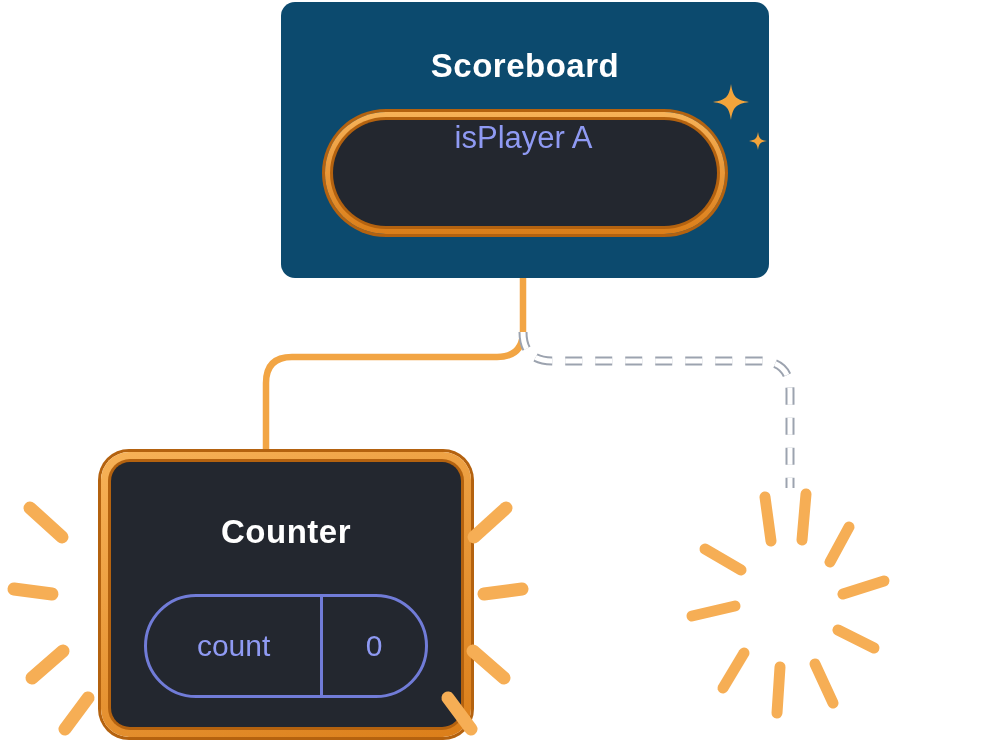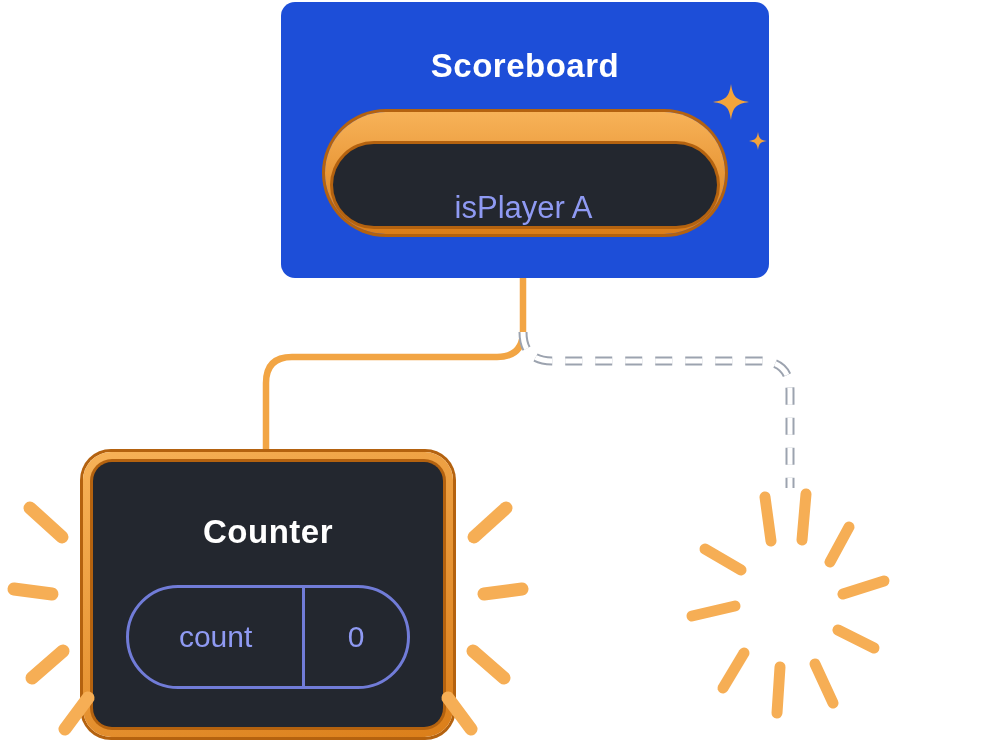--- a/index.html
+++ b/index.html
@@ -18,21 +18,21 @@
     pointer-events: none;
   }
   #behind-layer { z-index: 0; }
   #front-layer  { z-index: 2; }
 
   
   .scoreboard-box {
     position: absolute;
     left: 281px; top: 2px;
     width: 488px; height: 276px;
-    background: #1d4ed8;
+    background: #0c4a6e;
     border-radius: 14px;
     z-index: 1;
     display: flex;
     flex-direction: column;
     align-items: center;
     padding-top: 44px;
     box-sizing: border-box;
   }
   .component-title {
     color: #ffffff;
@@ -50,42 +50,41 @@
     padding: 8px;
     box-sizing: border-box;
     display: flex;
   }
   .prop-pill-inner {
     flex: 1;
     background: #23272F;
     border-radius: 53px;
     box-shadow: 0 0 0 3px #B4620F;
     display: flex;
-    align-items: flex-end;
+    align-items: flex-start;
     overflow: hidden;
-    margin-top: 24px;
   }
   .prop-pill-inner .cell {
     display: flex;
     align-items: center;
     justify-content: center;
     color: #8F9AF3;
     font-size: 31px;
   }
   .prop-pill-inner .name-cell  { flex: 1.9; }
   .prop-pill-inner .value-cell { flex: 1; font-weight: 700; }
   .prop-divider {
     width: 3px;
     background: #D8861F;
   }
 
   
   .counter-box-wrap {
     position: absolute;
-    left: 83px; top: 452px;
+    left: 101px; top: 452px;
     width: 370px; height: 285px;
     border-radius: 28px;
     background: linear-gradient(160deg, #F7B258 0%, #DB7E19 100%);
     box-shadow: 0 0 0 3px #B4620F;
     padding: 10px;
     box-sizing: border-box;
     z-index: 1;
     display: flex;
   }
   .counter-box-inner {
@@ -93,21 +92,21 @@
     background: #23272F;
     border-radius: 19px;
     box-shadow: 0 0 0 3px #B4620F;
     display: flex;
     flex-direction: column;
     align-items: center;
     padding-top: 50px;
     box-sizing: border-box;
   }
   .state-pill {
-    margin-top: 33px;
+    margin-top: 42px;
     width: 284px; height: 104px;
     border: 3px solid #717CD8;
     border-radius: 54px;
     box-sizing: border-box;
     display: flex;
     align-items: stretch;
     overflow: hidden;
   }
   .state-pill .cell {
     display: flex;

